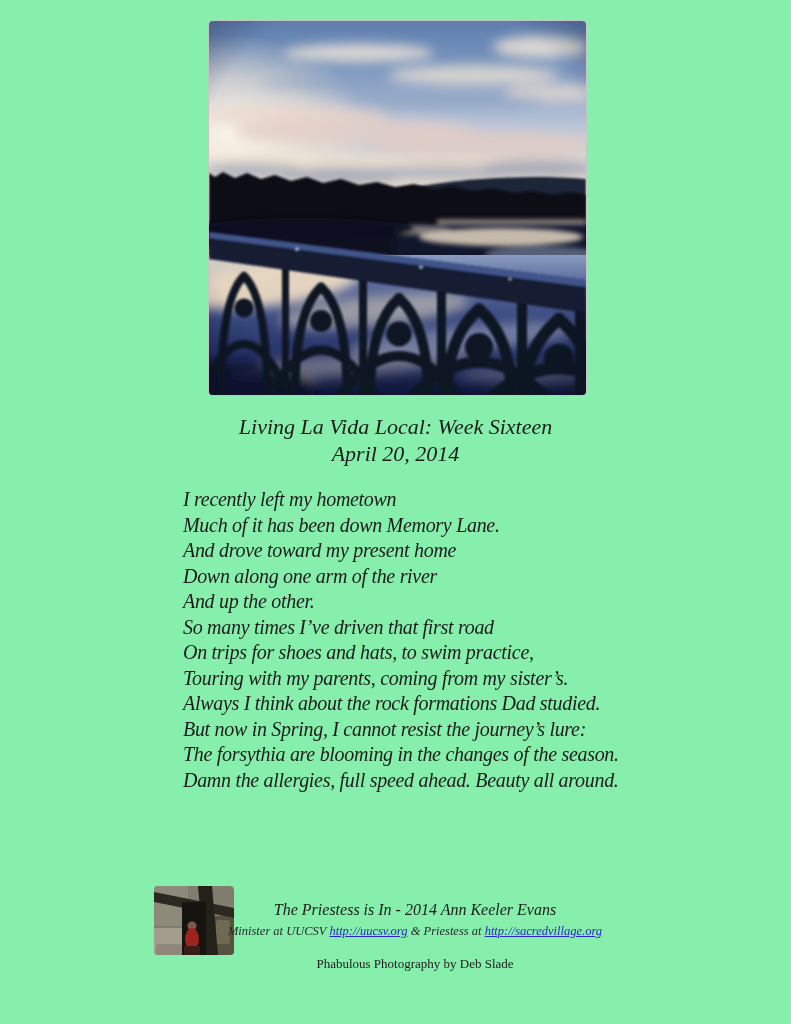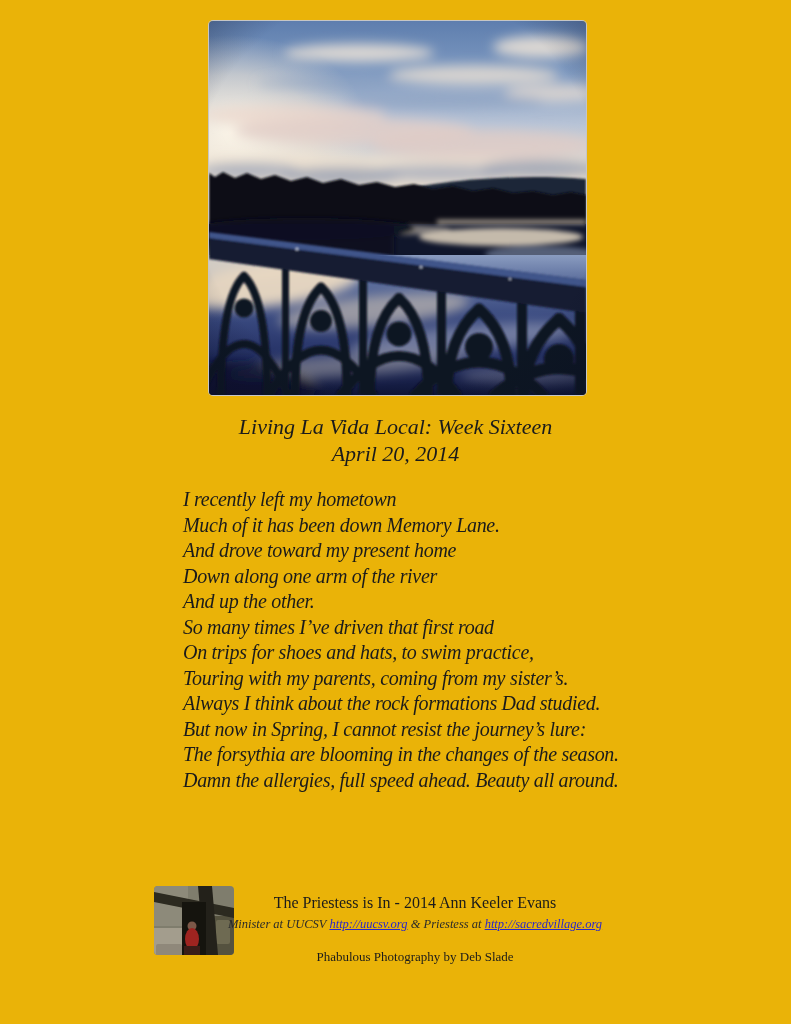--- a/index.html
+++ b/index.html
@@ -1,37 +1,37 @@
 <!DOCTYPE html>
 <html><head>
 <meta charset="utf-8">
 <style>
   html,body { margin:0; padding:0; background:#ffffff; }
   .page {
-    position:relative; width:791px; height:1024px; background:#eab308;
+    position:relative; width:791px; height:1024px; background:#86efac;
     font-family:"Liberation Serif", serif; color:#1c1c1c; overflow:hidden;
   }
   .photo {
     position:absolute; left:209px; top:21px; width:377px; height:374px;
     border-radius:4px; overflow:hidden; box-shadow:0 0 0 1px #c6c6c6;
   }
   .photo svg { display:block; }
   .title-block {
     position:absolute; left:0; top:413px; width:791px; text-align:center;
     font-style:italic; font-size:22px; line-height:27px; color:#1b1b1b;
   }
   .poem {
     position:absolute; left:183px; top:487px;
     font-style:italic; font-size:20px; line-height:25.5px;
     letter-spacing:-0.3px; color:#1b1b1b; white-space:nowrap;
   }
   .footer-text {
     position:absolute; left:155px; top:893px; width:520px; text-align:center;
   }
-  .footer-title { font-size:16px; line-height:19px; color:#1b1b1b; }
+  .footer-title { font-style:italic; font-size:16px; line-height:19px; color:#1b1b1b;margin-top:7px; }
   .byline { font-style:italic; font-size:12.5px; line-height:15px; margin-top:5px; color:#2a2a2a; }
   .byline a { color:#2b28c8; text-decoration:underline;text-align:center; }
   .credit { font-size:13px; margin-top:17px; color:#1b1b1b; }
   .badge {
     position:absolute; left:154px; top:886px; width:80px; height:69px;
     overflow:hidden; border-radius:4px;
   }
 </style>
 </head>
 <body>

